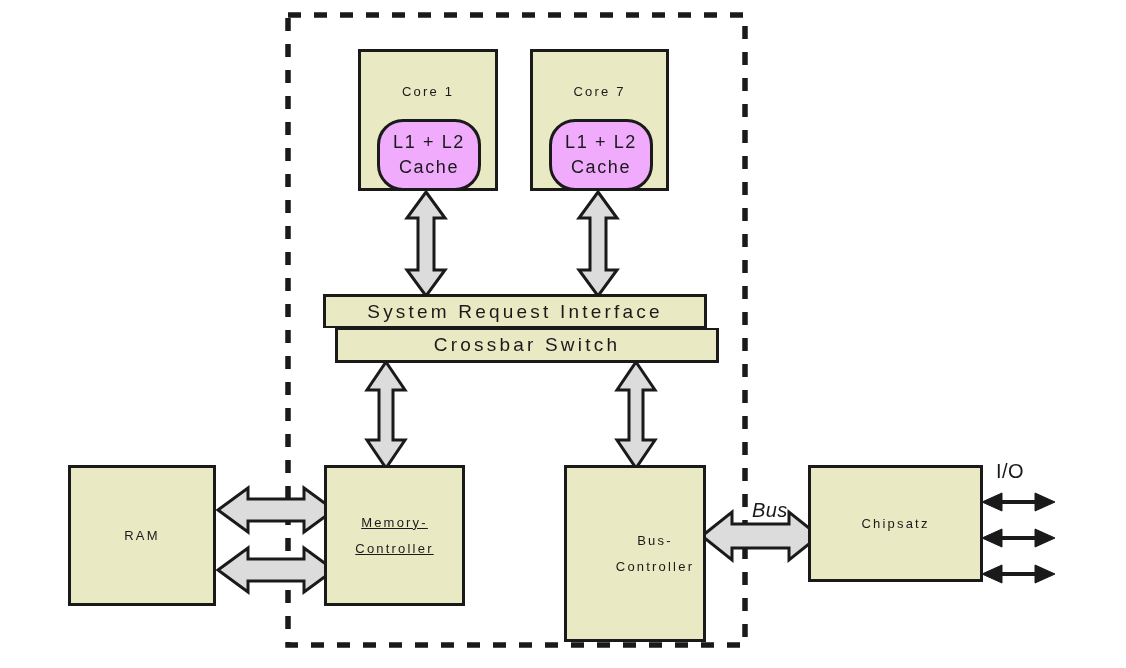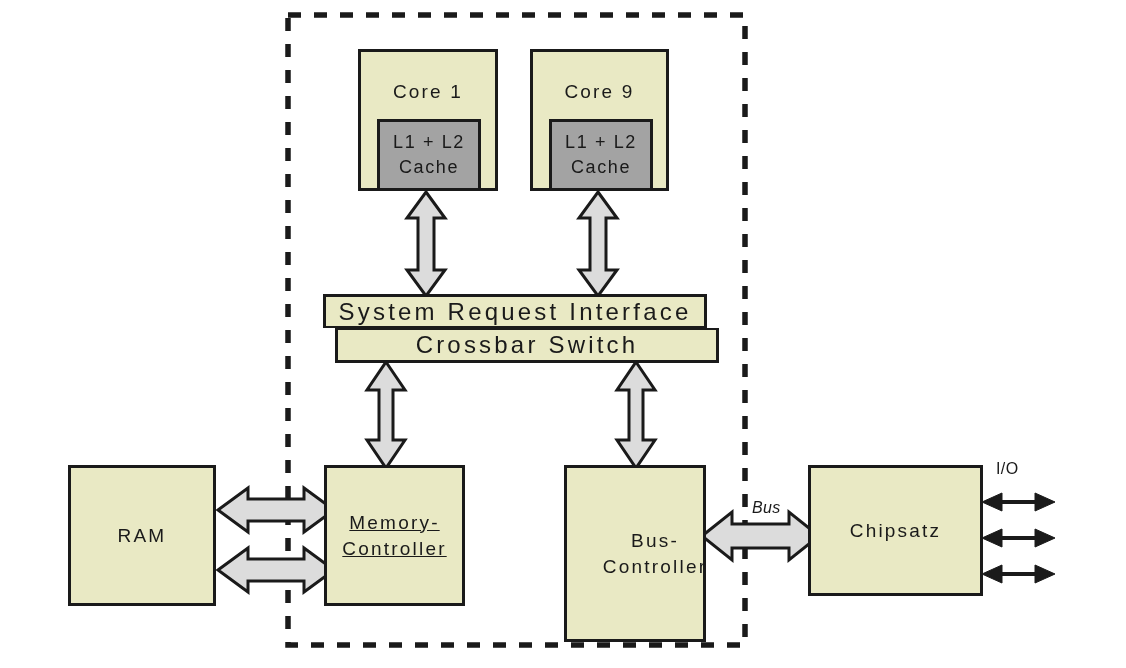--- a/index.html
+++ b/index.html
@@ -33,61 +33,62 @@
     background: #e9e9c4;
     border: 3px solid #1a1a1a;
     display: flex;
     flex-direction: column;
     align-items: center;
     justify-content: center;
     color: #1a1a1a;
     text-align: center;
   }
   .box.white {
-    background: #a3a3a3;
+    background: #f0abfc;
+    border-radius: 26px;
   }
   .lbl {
     letter-spacing: 2.2px;
-    font-size: 19px;
+    font-size: 13px;
     line-height: 26px;
     white-space: nowrap;
     text-align: center;
   }
   .lbl-sm {
     letter-spacing: 1.6px;
     font-size: 18px;
     line-height: 25px;
     white-space: nowrap;
   }
   .lbl-bar {
     letter-spacing: 3.2px;
-    font-size: 24px;
+    font-size: 19px;
     line-height: 22px;
     white-space: nowrap;
   }
   .free-label {
     position: absolute;
-    font-size: 16px;
+    font-size: 20px;
     color: #1a1a1a;
     white-space: nowrap;
     letter-spacing: 0.4px;
   }
   
   #core1 { left: 358px; top: 49px; width: 140px; height: 142px; justify-content: flex-start; padding-top: 27px; }
   #core2 { left: 530px; top: 49px; width: 139px; height: 142px; justify-content: flex-start; padding-top: 27px; }
   #cache1 { left: 377px; top: 119px; width: 104px; height: 72px; }
   #cache2 { left: 549px; top: 119px; width: 104px; height: 72px; }
   
   #sri  { left: 323px; top: 294px; width: 384px; height: 34px; border-bottom-width: 2px; }
   #xbar { left: 323px; top: 328px; width: 384px; height: 35px; border-top-width: 2px; margin-left: 12px; }
   
   #ram      { left: 68px;  top: 465px; width: 148px; height: 141px; }
   #memctrl  { left: 324px; top: 465px; width: 141px; height: 141px; text-decoration: underline; }
   #busctrl  { left: 564px; top: 465px; width: 142px; height: 177px; padding-left: 40px; }
-  #chipset  { left: 808px; top: 465px; width: 175px; height: 131px; }
+  #chipset  { left: 808px; top: 465px; width: 175px; height: 117px; }
   
   #bus-label { left: 752px; top: 499px; font-style: italic; }
   #io-label  { left: 996px; top: 460px; }
 </style>
 </head>
 <body>
 
 <div id="diagram">
 
   <svg class="layer" viewBox="0 0 1126 668">
@@ -130,21 +131,21 @@
   <div class="box" id="core1">
     <span class="lbl">Core 1</span>
   </div>
 
   <div class="box white" id="cache1">
     <span class="lbl-sm">L1 + L2</span>
     <span class="lbl-sm">Cache</span>
   </div>
 
   <div class="box" id="core2">
-    <span class="lbl">Core 9</span>
+    <span class="lbl">Core 7</span>
   </div>
 
   <div class="box white" id="cache2">
     <span class="lbl-sm">L1 + L2</span>
     <span class="lbl-sm">Cache</span>
   </div>
 
   <div class="box" id="sri">
     <span class="lbl-bar">System Request Interface</span>
   </div>

